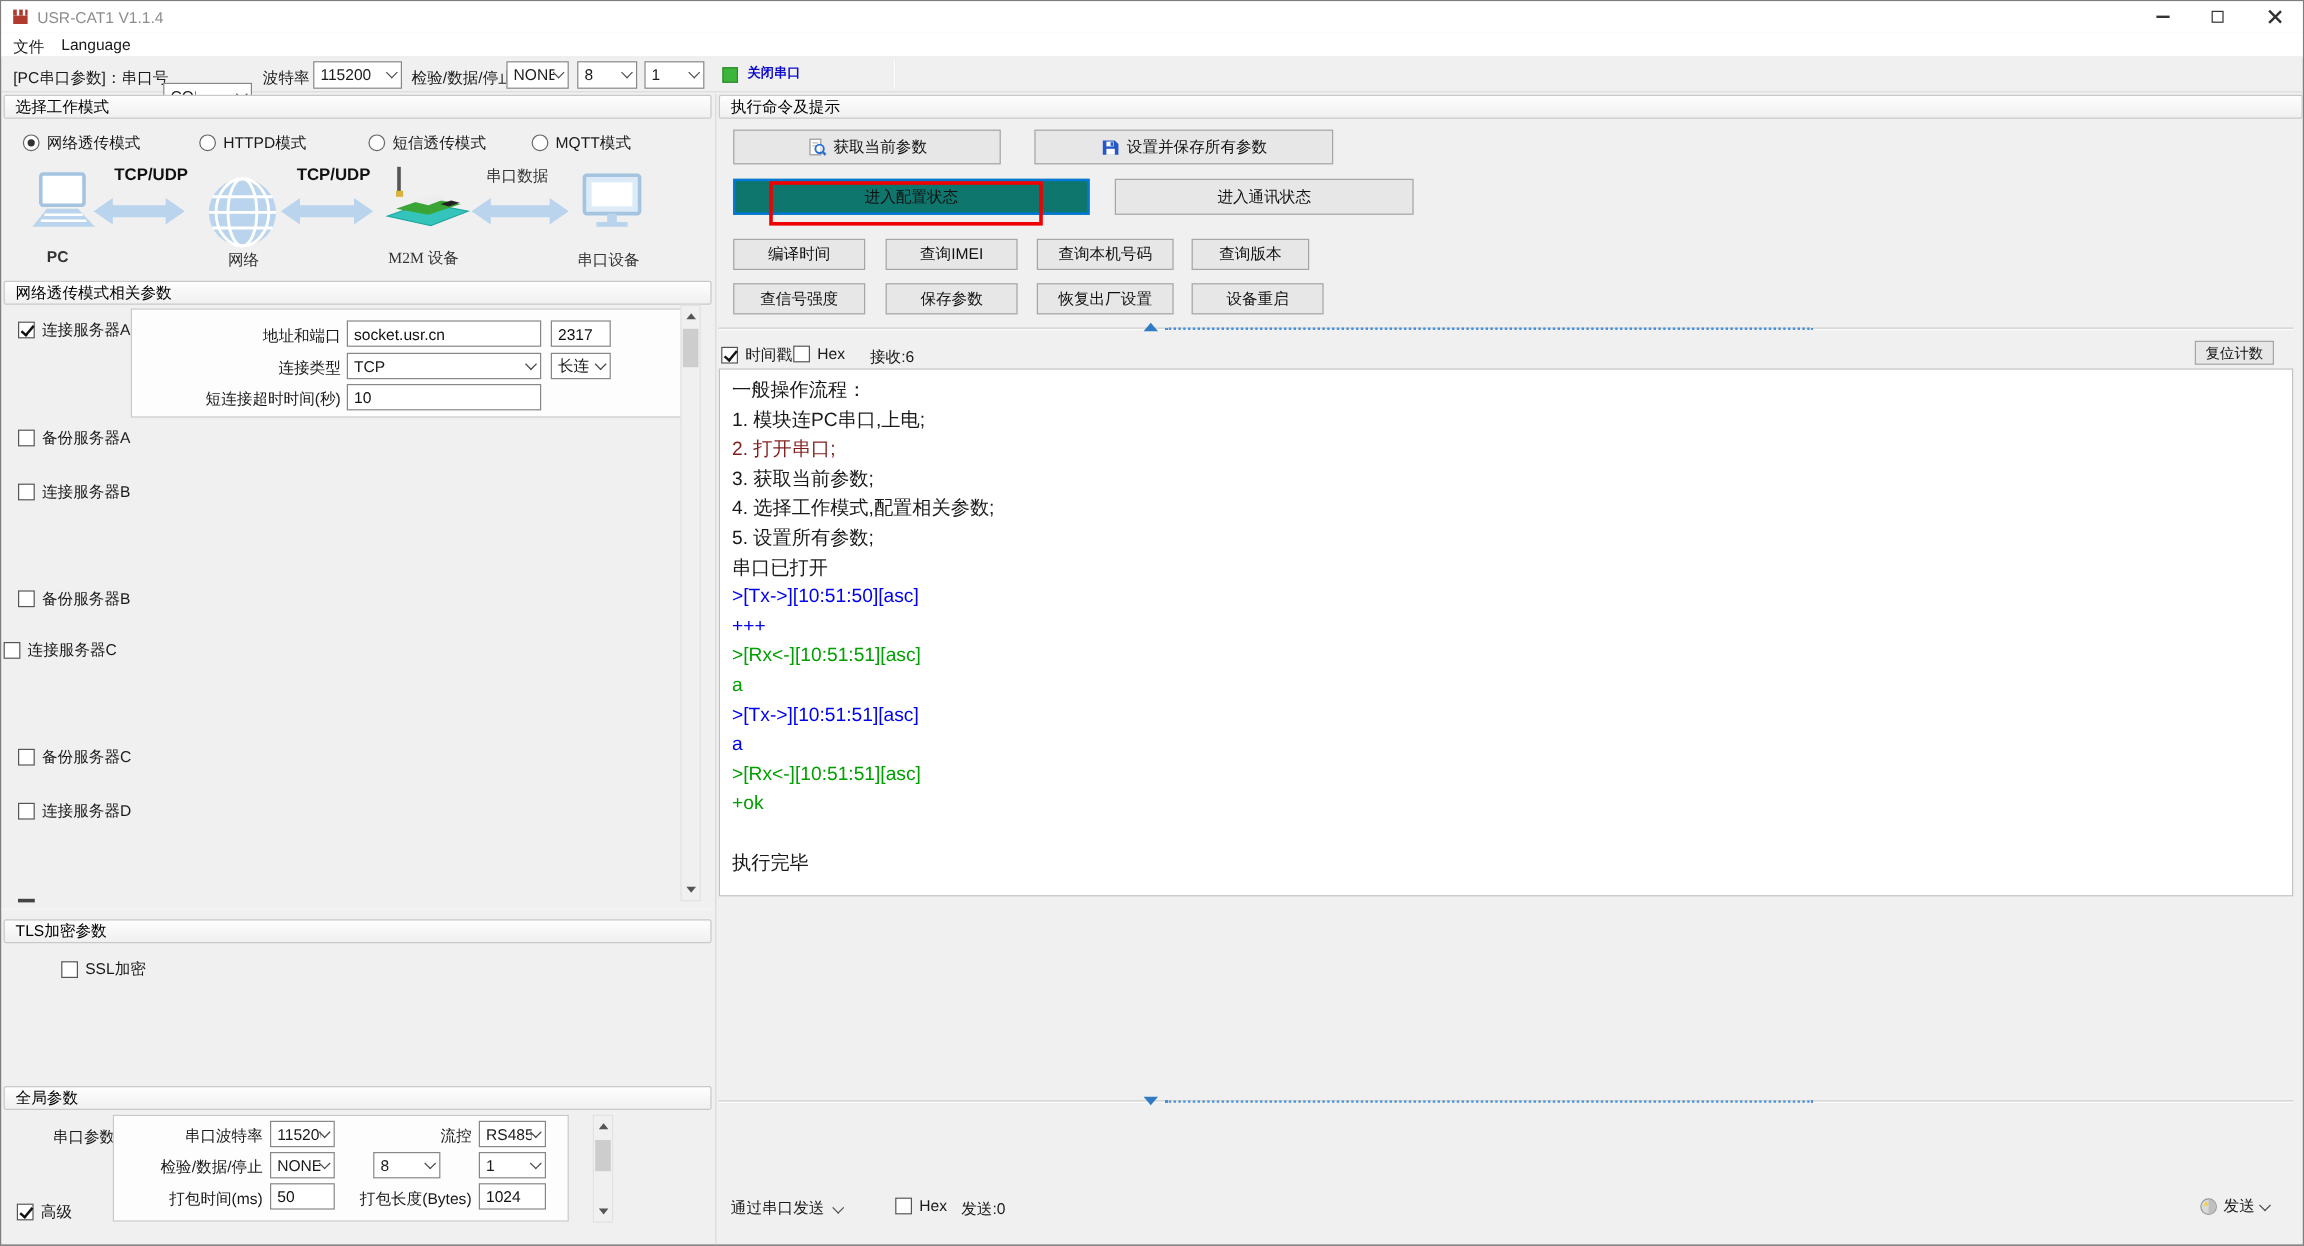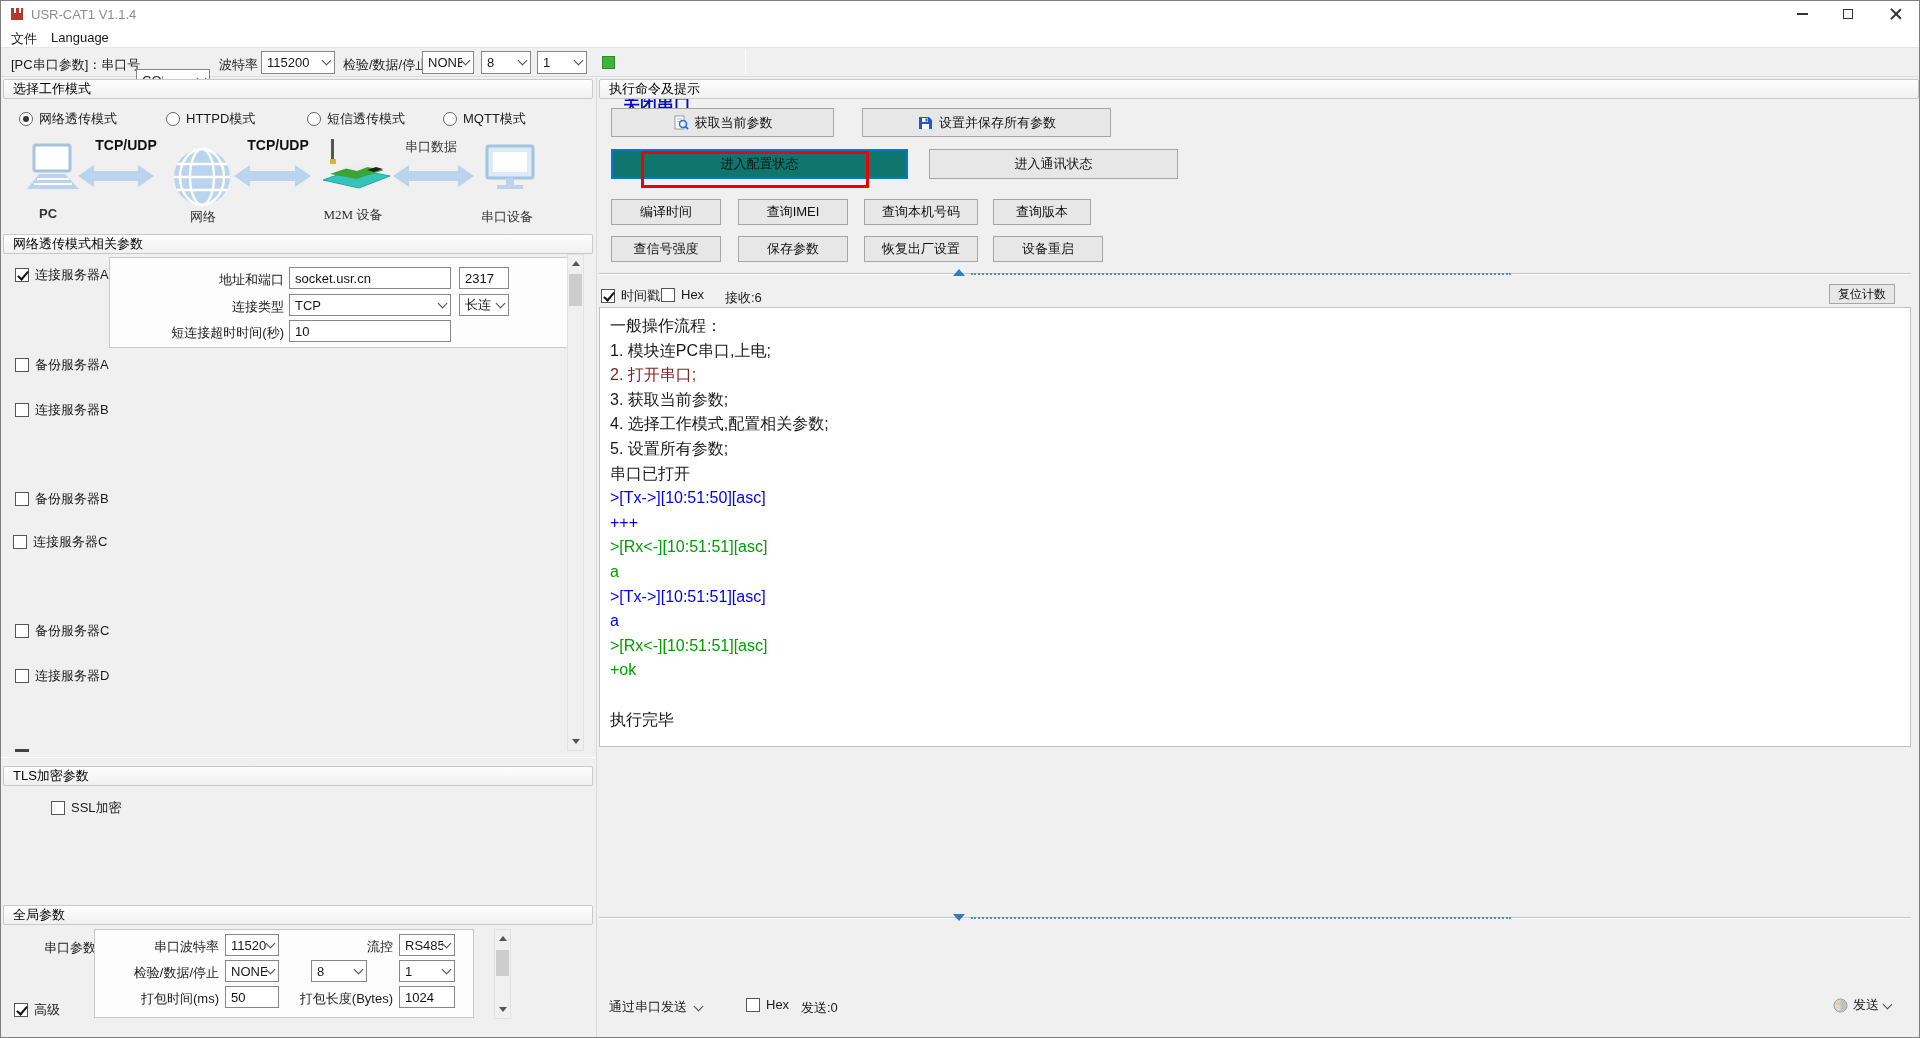--- a/index.html
+++ b/index.html
@@ -84,21 +84,21 @@
   </div>
   <div class="combo" style="left:480px;top:50px;width:50px;height:23px;">
     <span class="val">8</span>
       <span class="chev"></span>
   </div>
   <div class="combo" style="left:536px;top:50px;width:50px;height:23px;">
     <span class="val">1</span>
       <span class="chev"></span>
   </div>
   <div class="lbl" style="left:601px;top:55px;width:13px;height:13px;background:#3db53d;border:1px solid #2d8a2d;"></div>
-  <div class="lbl" style="left:622px;top:52px;font-size:17px;font-weight:bold;color:#0a0acc;margin-top:40px;">关闭串口</div>
+  <div class="lbl" style="left:622px;top:52px;font-size:11px;font-weight:bold;color:#0a0acc;">关闭串口</div>
   <div class="lbl" style="left:744px;top:49px;width:1px;height:24px;background:#c5c5c5;border-right:1px solid #fff;"></div>
 
   <div class="hdr" style="left:2px;top:78px;width:590px;height:20px;">
       <span>选择工作模式</span>
     </div>
 
   <div class="radio" style="left:18px;top:109px;">
     <span class="rcirc selected"></span>
       <span>网络透传模式</span>
   </div>
@@ -196,21 +196,21 @@
       <span>备份服务器A</span>
   </div>
   <div class="cb" style="left:14px;top:400px;">
     <span class="cbox"></span>
       <span>连接服务器B</span>
   </div>
   <div class="cb" style="left:14px;top:489px;">
     <span class="cbox"></span>
       <span>备份服务器B</span>
   </div>
-  <div class="cb" style="left:12px;top:532px;">
+  <div class="cb" style="left:2px;top:532px;">
     <span class="cbox"></span>
       <span>连接服务器C</span>
   </div>
   <div class="cb" style="left:14px;top:621px;">
     <span class="cbox"></span>
       <span>备份服务器C</span>
   </div>
   <div class="cb" style="left:14px;top:666px;">
     <span class="cbox"></span>
       <span>连接服务器D</span>

